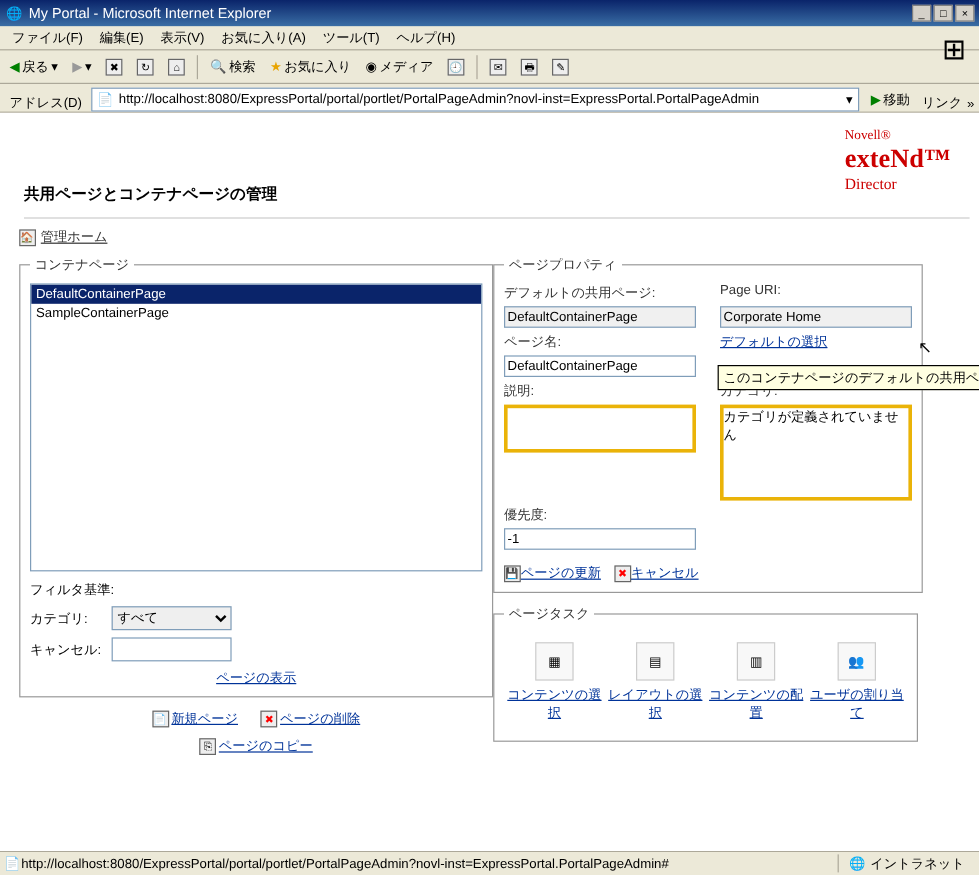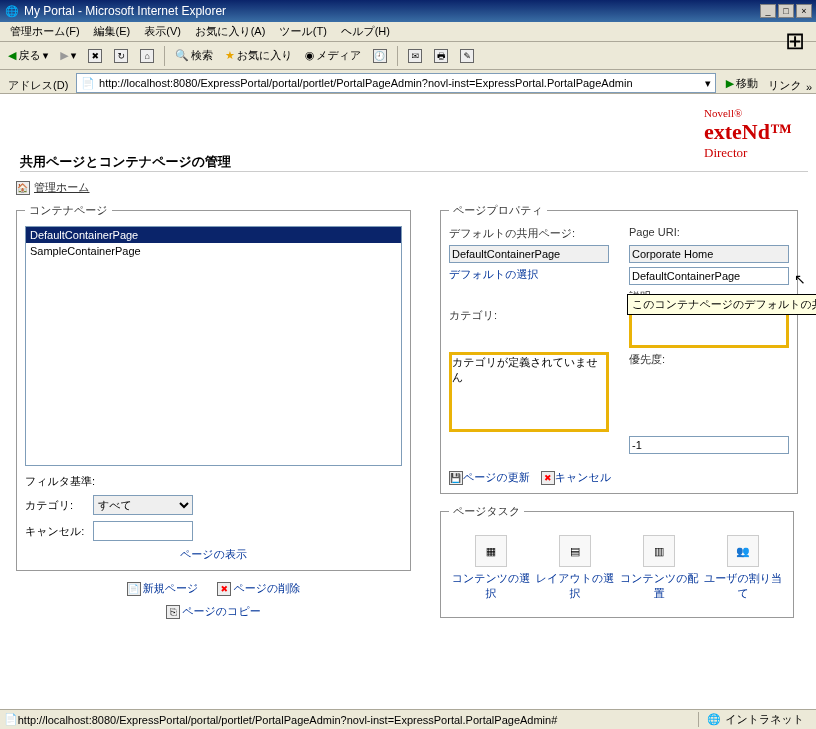--- a/index.html
+++ b/index.html
@@ -17,35 +17,35 @@
 .toolbar .sep { width: 1px; height: 20px; background: #aca899; margin: 0 2px; }
 .addressbar { background: #ece9d8; height: 24px; display: flex; align-items: flex-end; padding: 0 4px; gap: 4px; border-bottom: 1px solid #aca899; }
 .addressbar .label { padding: 0 4px; }
 .addressbar .url-input { flex: 1; height: 20px; border: 1px solid #7f9db9; background: white; padding: 0 4px; display: flex; align-items: center; }
 .addressbar .go-btn { padding: 2px 6px; cursor: pointer; display: flex; align-items: center; gap: 2px; }
 .content { background: white; height: 615px; overflow: auto; padding: 8px; position: relative; border-top: 1px solid #fff; }
 .brand { position: absolute; right: 24px; top: 12px; text-align: left; font-family: serif; }
 .brand .novell { color: #cc0000; font-size: 11px; }
 .brand .extend { color: #cc0000; font-size: 22px; font-weight: bold; }
 .brand .director { color: #cc0000; font-size: 13px; }
-.page-title { font-size: 13px; font-weight: bold; margin: 50px 0 8px 12px; border-bottom: 1px solid #ccc; padding-bottom: 0; }
+.page-title { font-size: 13px; font-weight: bold; margin: 50px 0 8px 12px; border-bottom: 1px solid #ccc; padding-bottom: 10px; }
 .admin-home { margin: 8px 0 8px 8px; display: flex; align-items: center; gap: 4px; }
 .admin-home a { color: #333; text-decoration: underline; cursor: pointer; }
 .columns { display: flex; padding: 0 8px; }
 .col-left { width: 395px; }
-.col-right { width: 354px; margin-left: 29px; }
+.col-right { width: 354px; }
 fieldset { border: 1px solid #999; padding: 8px; margin-bottom: 10px; }
 legend { padding: 0 4px; color: #333; font-size: 11px; }
 .listbox { border: 1px solid #7f9db9; background: white; height: 240px; overflow: auto; }
 .listbox .item { padding: 2px 4px; cursor: pointer; font-size: 11px; }
 .listbox .item.selected { background: #0a246a; color: white; }
 .filter-row { display: flex; align-items: center; gap: 8px; margin: 6px 0; }
 .filter-row label { width: 60px; }
 .filter-row select, .filter-row input[type=text] { border: 1px solid #7f9db9; height: 20px; width: 100px; font-size: 11px; font-family: Liberation Serif, serif; }
-.link { color: #003399; cursor: pointer; }
+.link { color: #003399; text-decoration: underline; cursor: pointer; }
 .link-row { text-align: center; margin-top: 6px; }
 .action-row { text-align: center; margin: 8px 0; }
 .action-row .act { display: inline-flex; align-items: center; gap: 2px; margin: 0 8px; cursor: pointer; }
 .prop-grid { display: grid; grid-template-columns: 160px 160px; column-gap: 20px; row-gap: 4px; position: relative; }
 .prop-grid label { font-size: 11px; color: #333; }
 .prop-grid input[type=text] { border: 1px solid #7f9db9; height: 18px; width: 100%; font-size: 11px; padding: 0 2px; background: #f0f0f0; }
 .prop-grid input.editable { background: white; }
 .prop-grid textarea { border: 3px solid #eab308; width: 100%; height: 40px; font-size: 11px; resize: none; }
 .tooltip { position: absolute; background: #ffffe1; border: 1px solid black; padding: 2px 4px; font-size: 11px; white-space: nowrap; left: 178px; top: 68px; z-index: 10; }
 .cursor-img { position: absolute; left: 345px; top: 45px; font-size: 14px; z-index: 11; pointer-events: none; }
@@ -65,21 +65,21 @@
   <span class="ie-icon">🌐</span>
   <span class="title">My Portal - Microsoft Internet Explorer</span>
   <div class="win-btns">
     <div class="win-btn">_</div>
     <div class="win-btn">□</div>
     <div class="win-btn">×</div>
   </div>
 </div>
 
 <div class="menubar">
-  <span class="menu-item">管理ホーム(F)</span>
+  <span class="menu-item">ファイル(F)</span>
   <span class="menu-item">編集(E)</span>
   <span class="menu-item">表示(V)</span>
   <span class="menu-item">お気に入り(A)</span>
   <span class="menu-item">ツール(T)</span>
   <span class="menu-item">ヘルプ(H)</span>
   <span class="win-logo">⊞</span>
 </div>
 
 <div class="toolbar">
   <div class="btn"><span style="color:green">◀</span><span>戻る</span> ▾</div>
@@ -189,20 +189,21 @@
     </div>
 
     <div class="col-right">
       <fieldset>
         <legend>ページプロパティ</legend>
         <div class="prop-grid">
           <label>デフォルトの共用ページ:</label>
           <label>Page URI:</label>
           <input type="text" readonly="" value="DefaultContainerPage" style="">
           <input type="text" readonly="" value="Corporate Home" style="">
+          <label>ページ名:</label>
           <span class="link">デフォルトの選択</span>
           <input type="text" class="editable" value="DefaultContainerPage" style="">
           <div></div>
           <label>説明:</label>
           <label>カテゴリ:</label>
           <textarea style=""></textarea>
           <textarea readonly="" style="height: 80px;">カテゴリが定義されていません</textarea>
           <label>優先度:</label>
           <div></div>
           <input type="text" class="editable" value="-1" style="">

